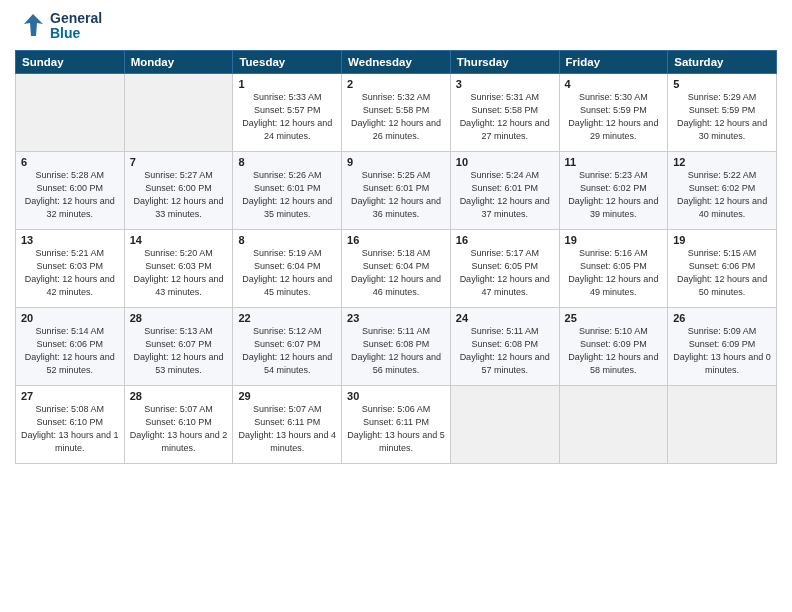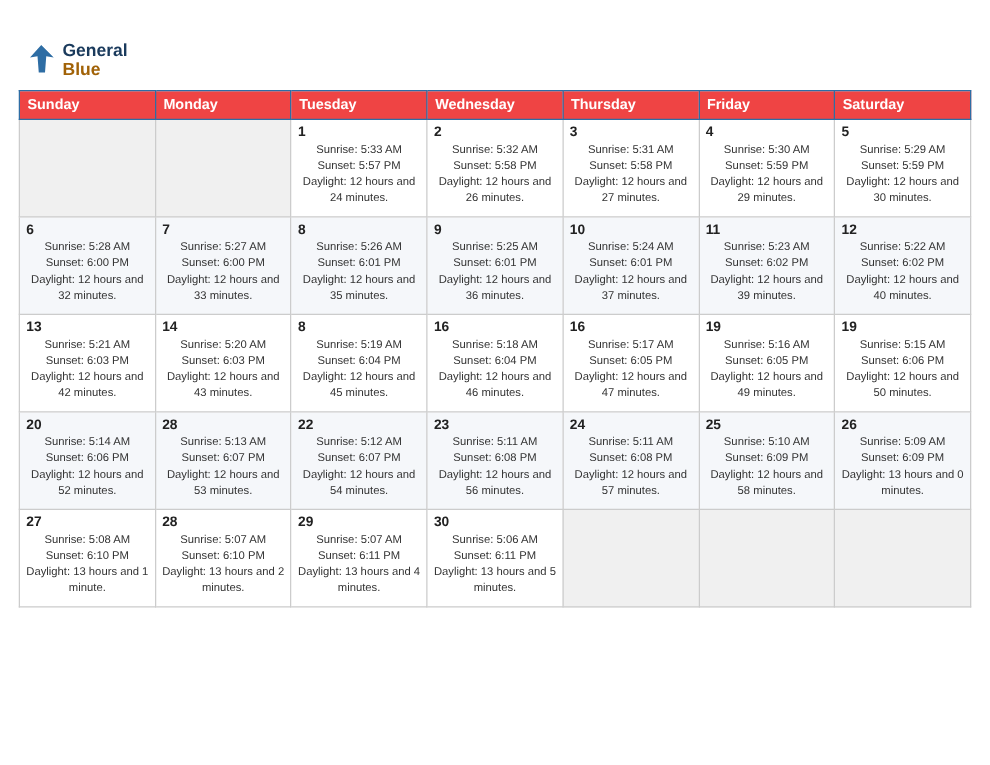--- a/index.html
+++ b/index.html
@@ -19,21 +19,20 @@
     .header {
       display: flex;
       justify-content: space-between;
       align-items: flex-start;
       margin-bottom: 8px;
     }
     .logo {
       display: flex;
       align-items: flex-start;
       gap: 2px;
-      margin-top: 22px;
     }
     .title-block {
       text-align: right;
     }
     .month-title {
       font-size: 32px;
       font-weight: bold;
       color: #1a3a5c;
       line-height: 1.1;
     }
@@ -41,21 +40,21 @@
       font-size: 15px;
       color: #333;
       margin-top: 2px;
     }
     .calendar {
       width: 100%;
       border-collapse: collapse;
       table-layout: fixed;
     }
     .calendar th {
-      background: #ef4444;
+      background: #0c4a6e;
       color: #fff;
       font-size: 11.5px;
       font-weight: bold;
       text-align: left;
       padding: 5px 6px;
       border: 1px solid #2e6da4;
     }
     .calendar td {
       border: 1px solid #ccc;
       vertical-align: top;
@@ -94,21 +93,21 @@
 
 <div class="page">
   <div class="header">
     <div class="logo">
     <div style="display:flex;align-items:center;gap:3px;">
       <svg width="32" height="32" viewBox="0 0 32 32">
         <polygon points="18,4 28,14 22,13 21,26 16,26 15,13 9,14" fill="#2e6da4"></polygon>
       </svg>
       <div style="display:flex;flex-direction:column;line-height:1.1;">
         <span style="font-size:14px;font-weight:bold;color:#1a3a5c;">General</span>
-        <span style="font-size:14px;font-weight:bold;color:#a16207;">Blue</span>
+        <span style="font-size:14px;font-weight:bold;color:#0369a1;">Blue</span>
       </div>
     </div>
   </div>
     <div class="title-block">
       <div class="month-title"></div>
       <div class="location-title"></div>
     </div>
   </div>
 
   <table class="calendar">

